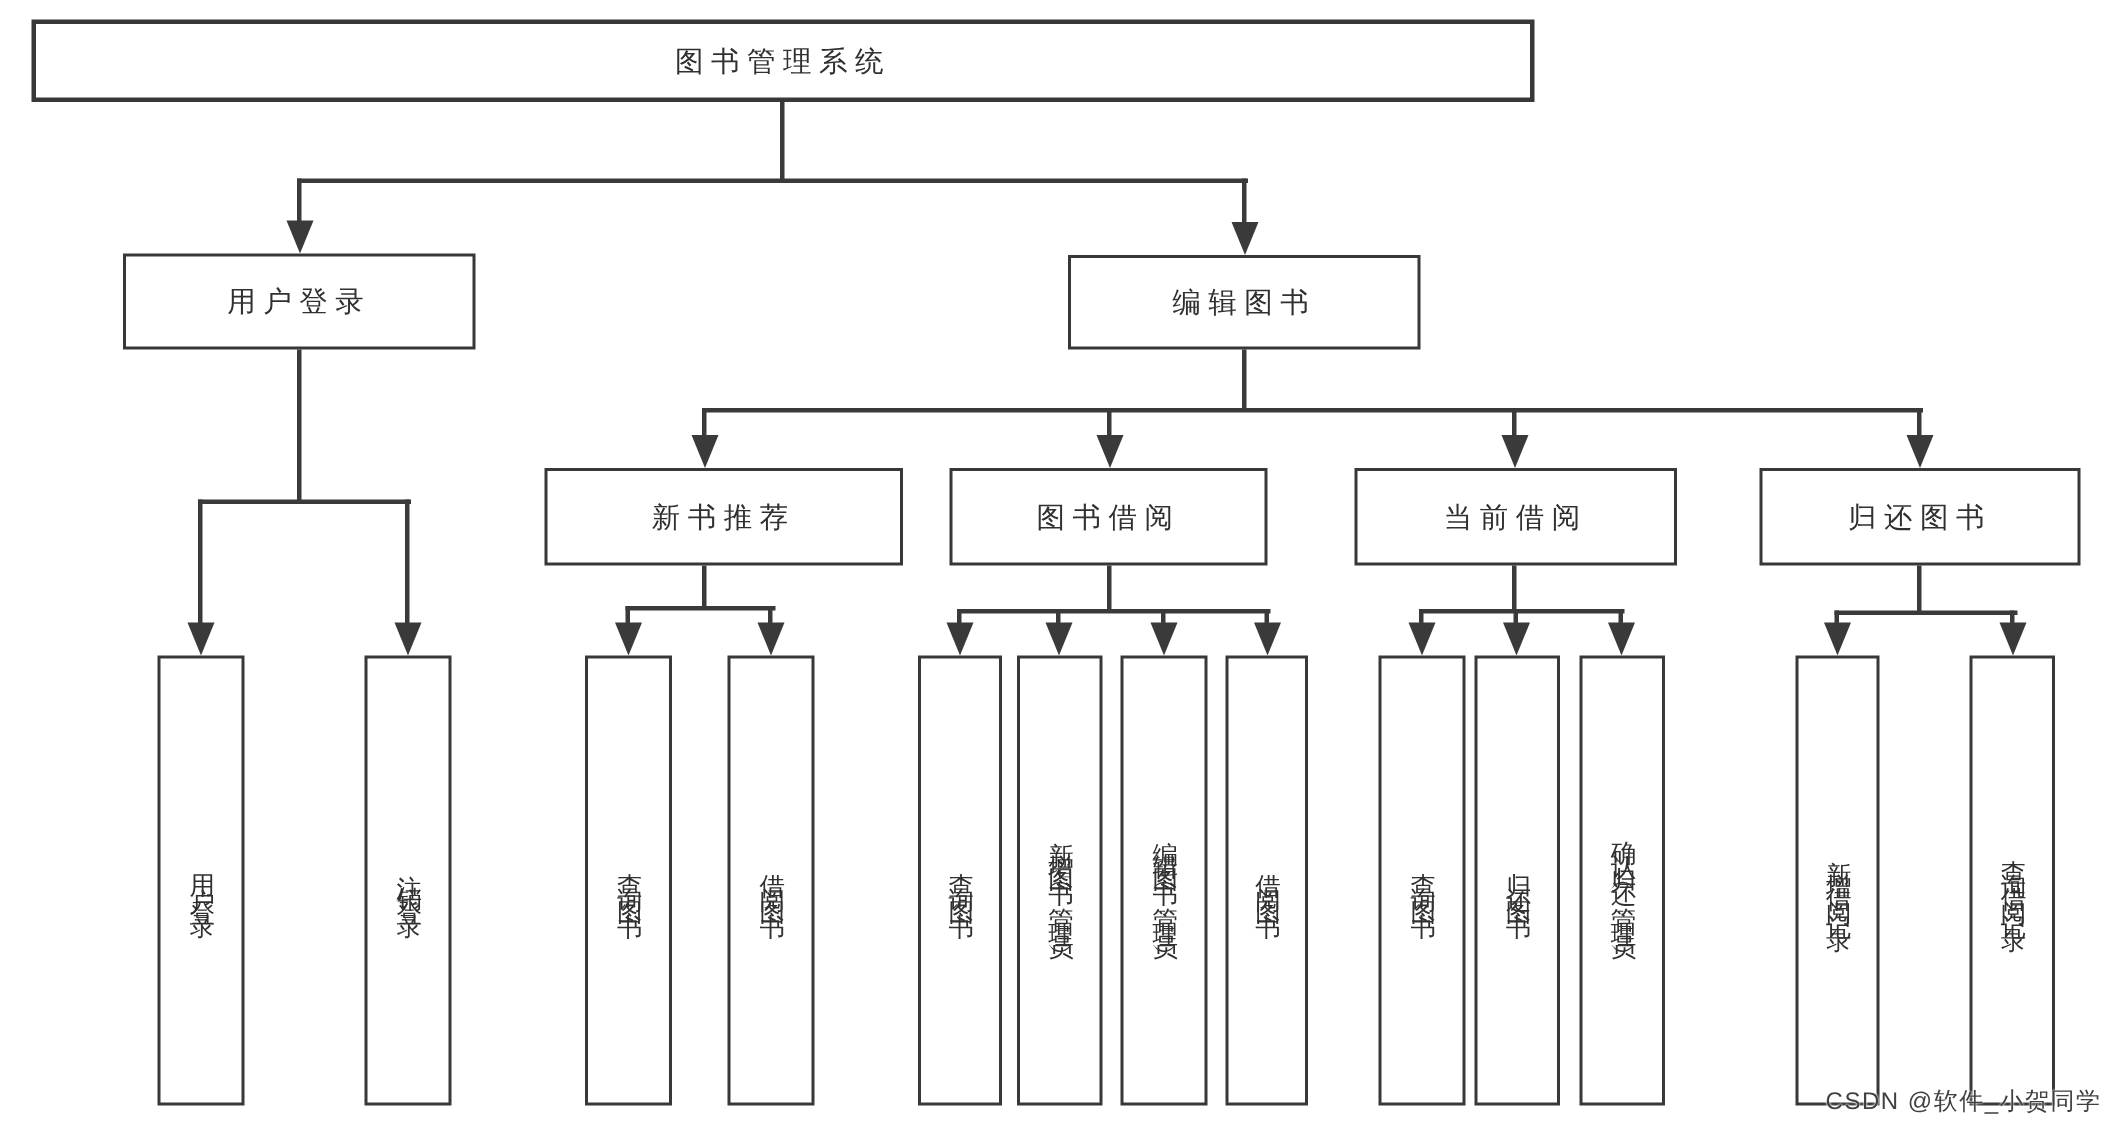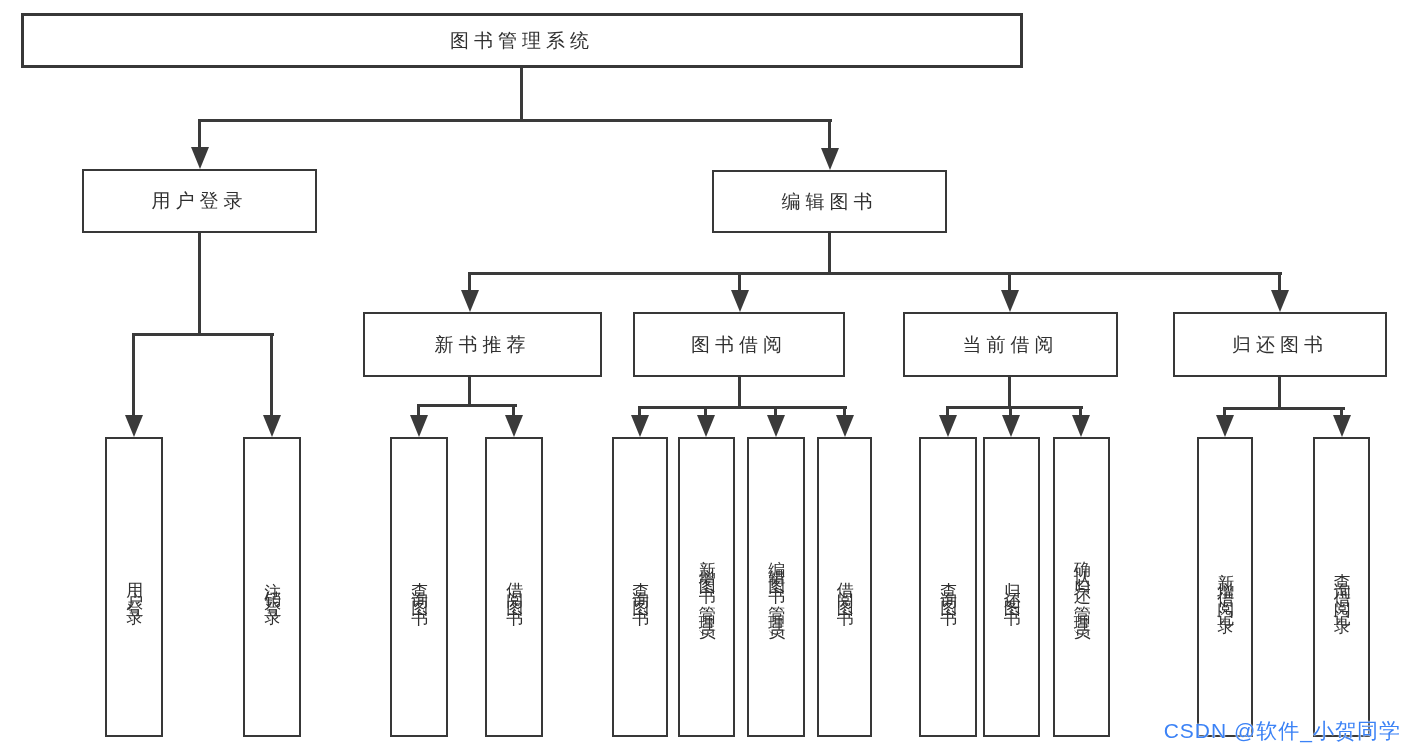--- a/index.html
+++ b/index.html
@@ -31,21 +31,21 @@
   .hline { position:absolute; height:3px; background:#3a3a3a; }
   .vline { position:absolute; width:3px; background:#3a3a3a; }
   .arrow {
     position:absolute; width:0; height:0;
     border-left:9px solid transparent;
     border-right:9px solid transparent;
     border-top:22px solid #3a3a3a;
   }
   .watermark {
     position:absolute; right:4px; bottom:2px;
-    font-size:21px; color:#3b82f6;
+    font-size:16px; color:#404040;
     text-shadow:0 0 2px #ffffff, 0 0 1px #ffffff;
     letter-spacing:1px; white-space:nowrap;
   }
 </style>
 </head>
 <body>
 
 <div id="stage">
 
   <div class="box root" style="left:21px;top:13px;width:1002px;height:55px">

